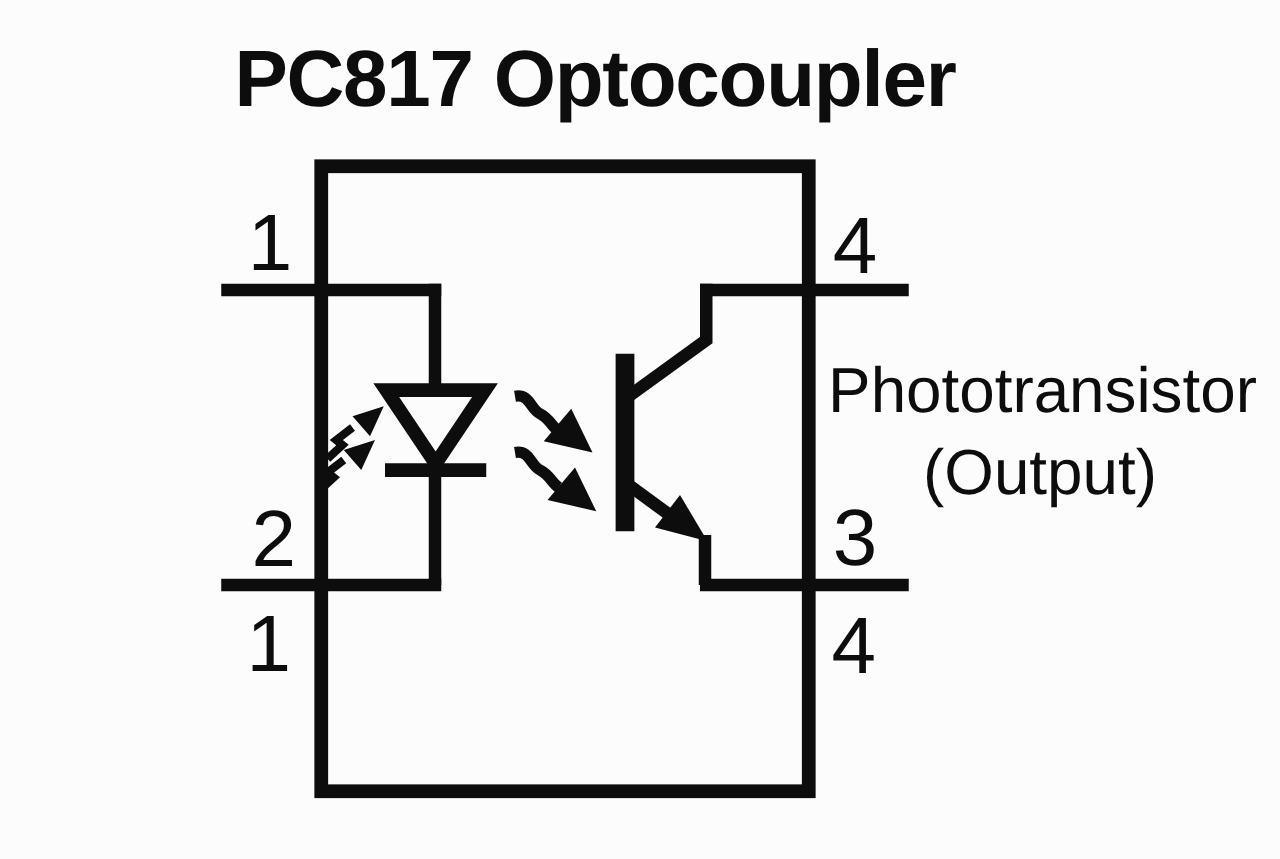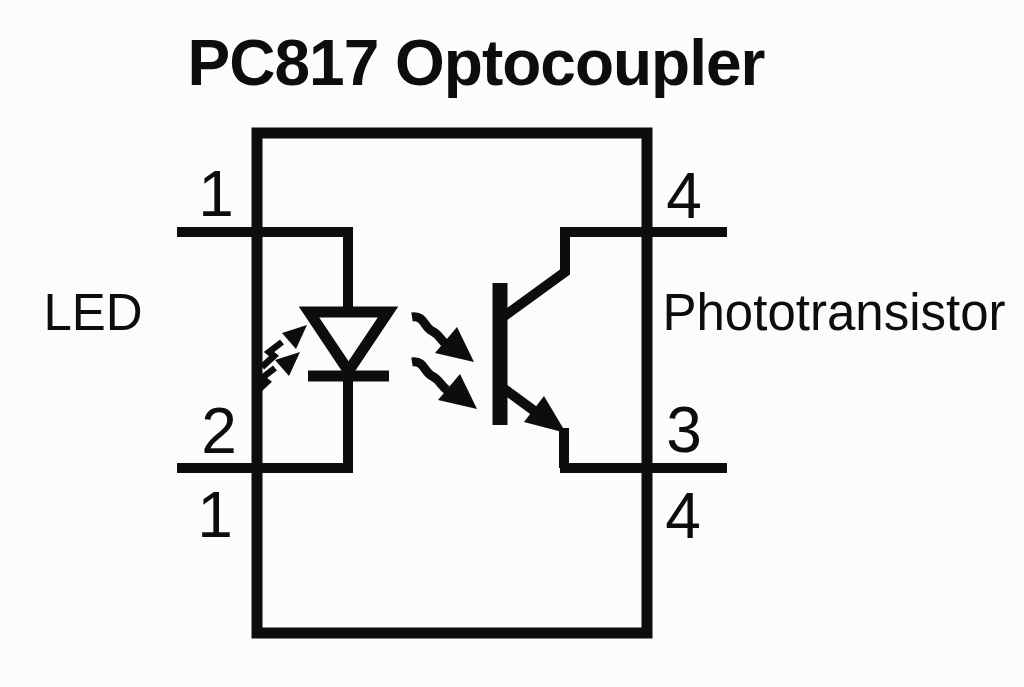--- a/index.html
+++ b/index.html
@@ -101,17 +101,17 @@
     </g>
   </svg>
 
   <div class="abs-center pin-num" style="left:216px; top:194px;">1</div>
   <div class="abs-center pin-num" style="left:684px; top:196px;">4</div>
   <div class="abs-center pin-num" style="left:219px; top:431px;">2</div>
   <div class="abs-center pin-num" style="left:684px; top:430px;">3</div>
   <div class="abs-center pin-num" style="left:215px; top:515px;">1</div>
   <div class="abs-center pin-num" style="left:683px; top:516px;">4</div>
 
-  <div class="abs-center side-label" style="left:93px; top:312px;">LED</div>
 
   <div class="abs-center side-label" style="left:834px; top:312px;text-align:center;">Phototransistor</div>
+  <div class="abs-center side-label" style="left:832px; top:378px;">(Output)</div>
 
 </div>
 
 </body></html>

